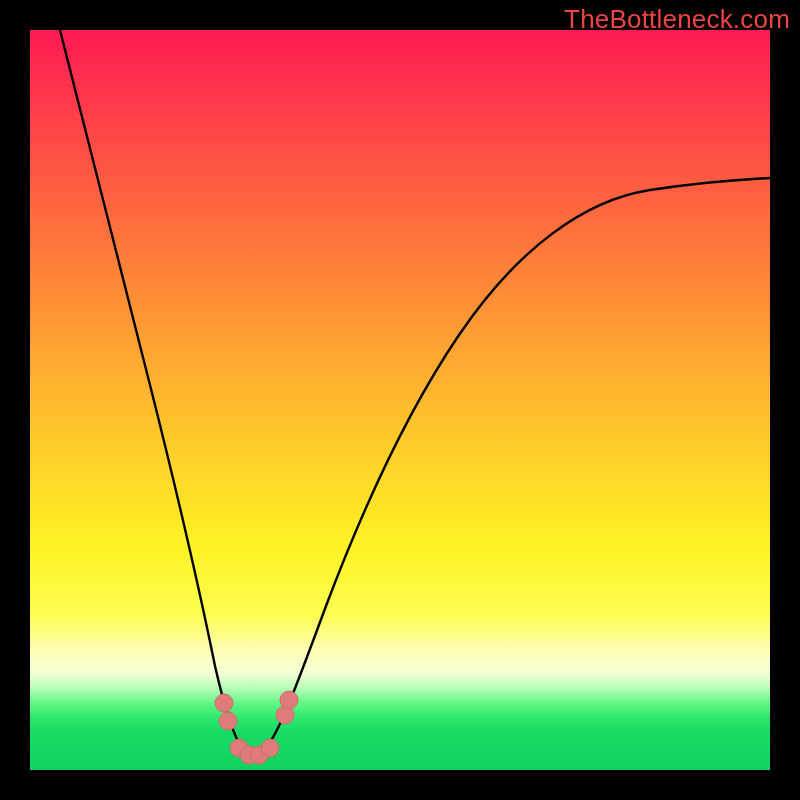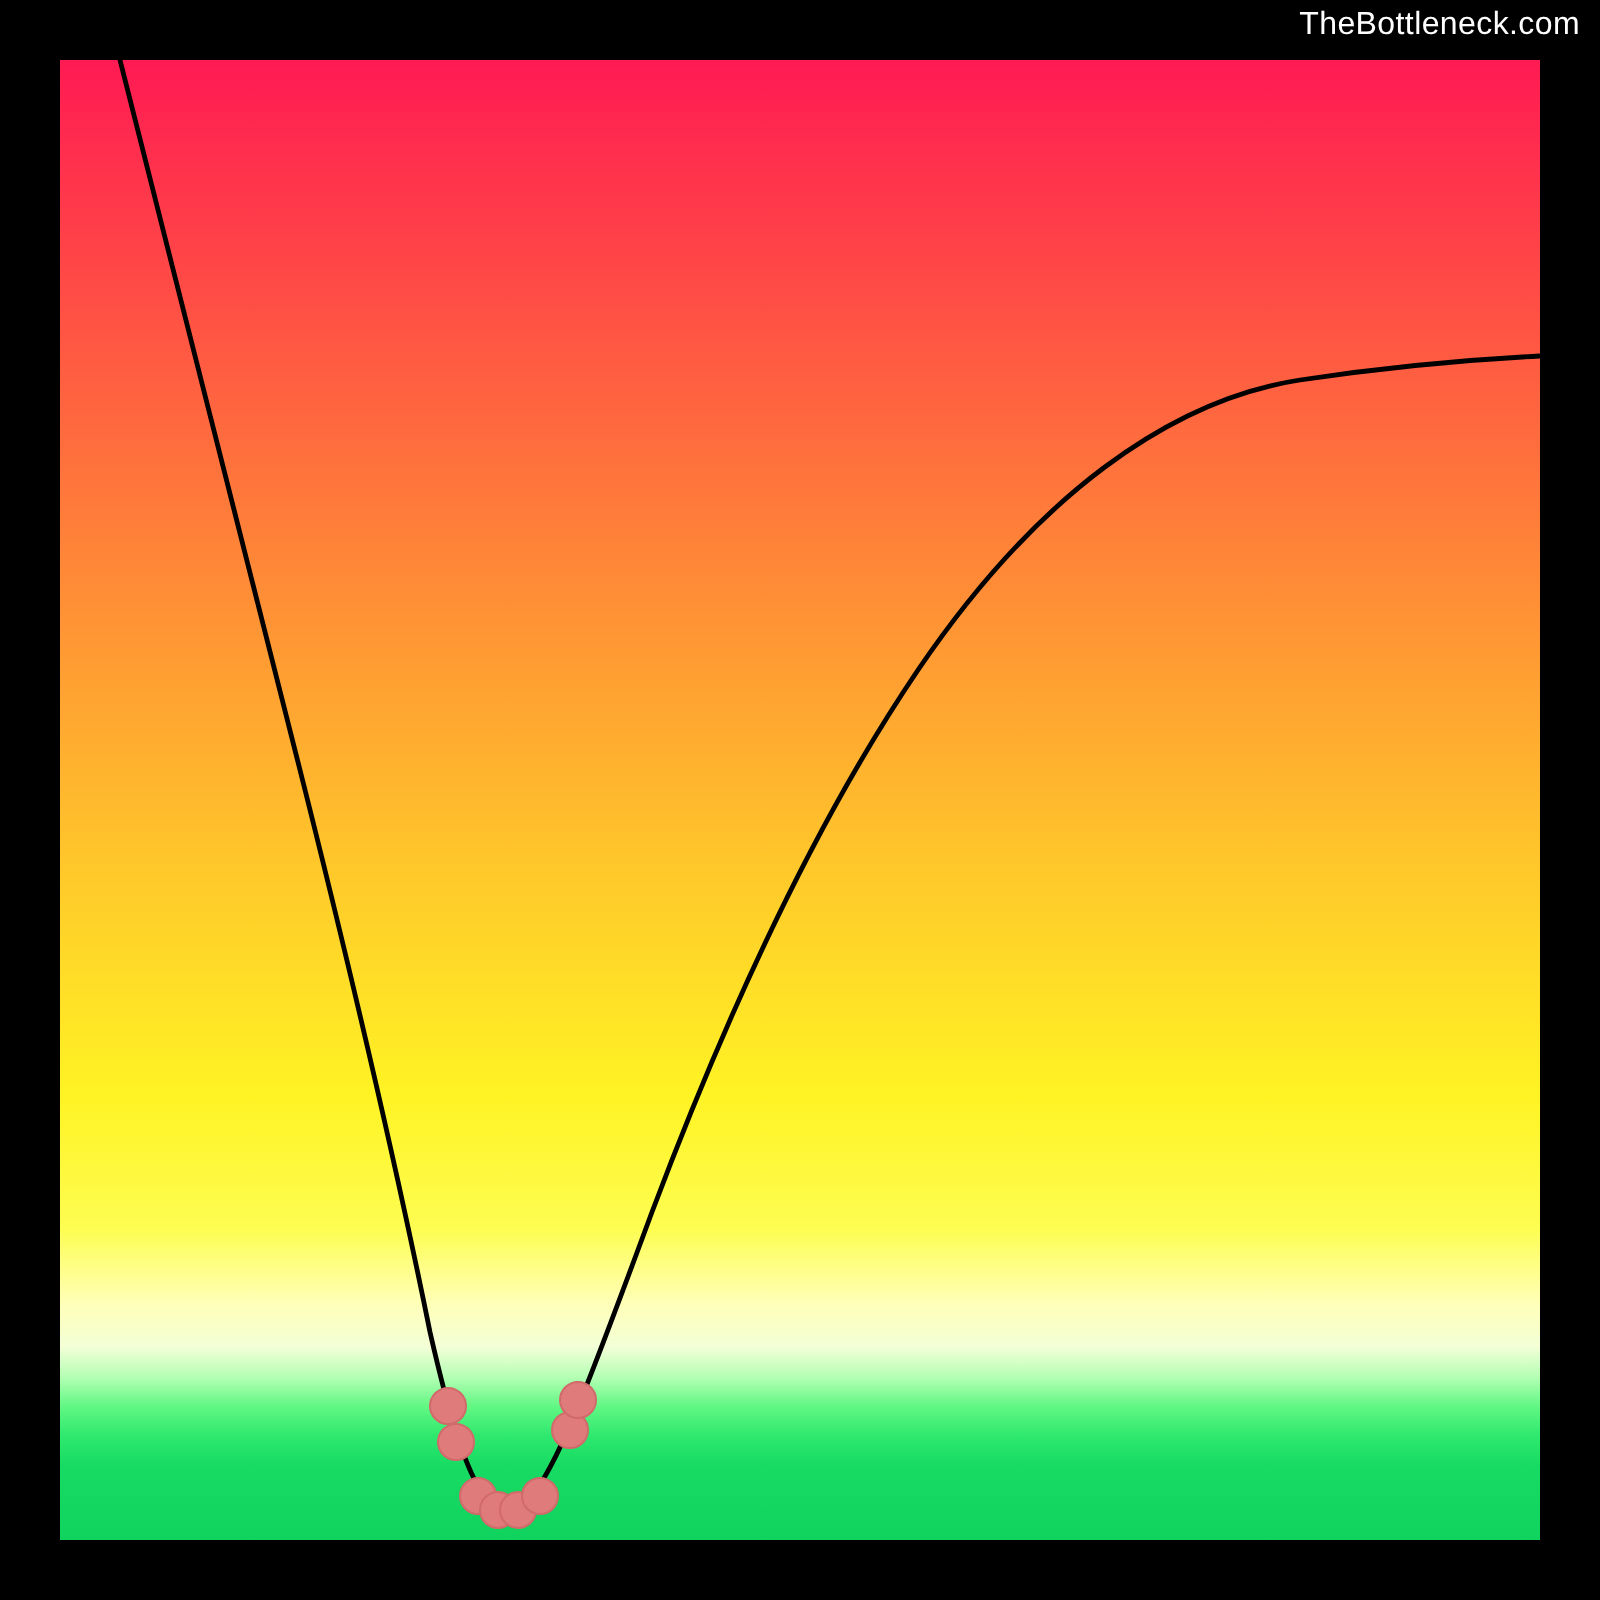--- a/index.html
+++ b/index.html
@@ -40,22 +40,22 @@
       #60f783 91%,
       #2ee86e 93%,
       #17db63 95%,
       #0fd35d 100%
     );
   }
   .watermark {
     position: absolute;
     top: 4px;
     right: 10px;
-    color: #ffffff;
-    font-size: 16px;
+    color: #ef4444;
+    font-size: 26px;
     font-weight: 500;
     letter-spacing: 0.2px;
     user-select: none;
   }
   svg.curve {
     position: absolute;
     left: 0;
     top: 0;
     width: 740px;
     height: 740px;

